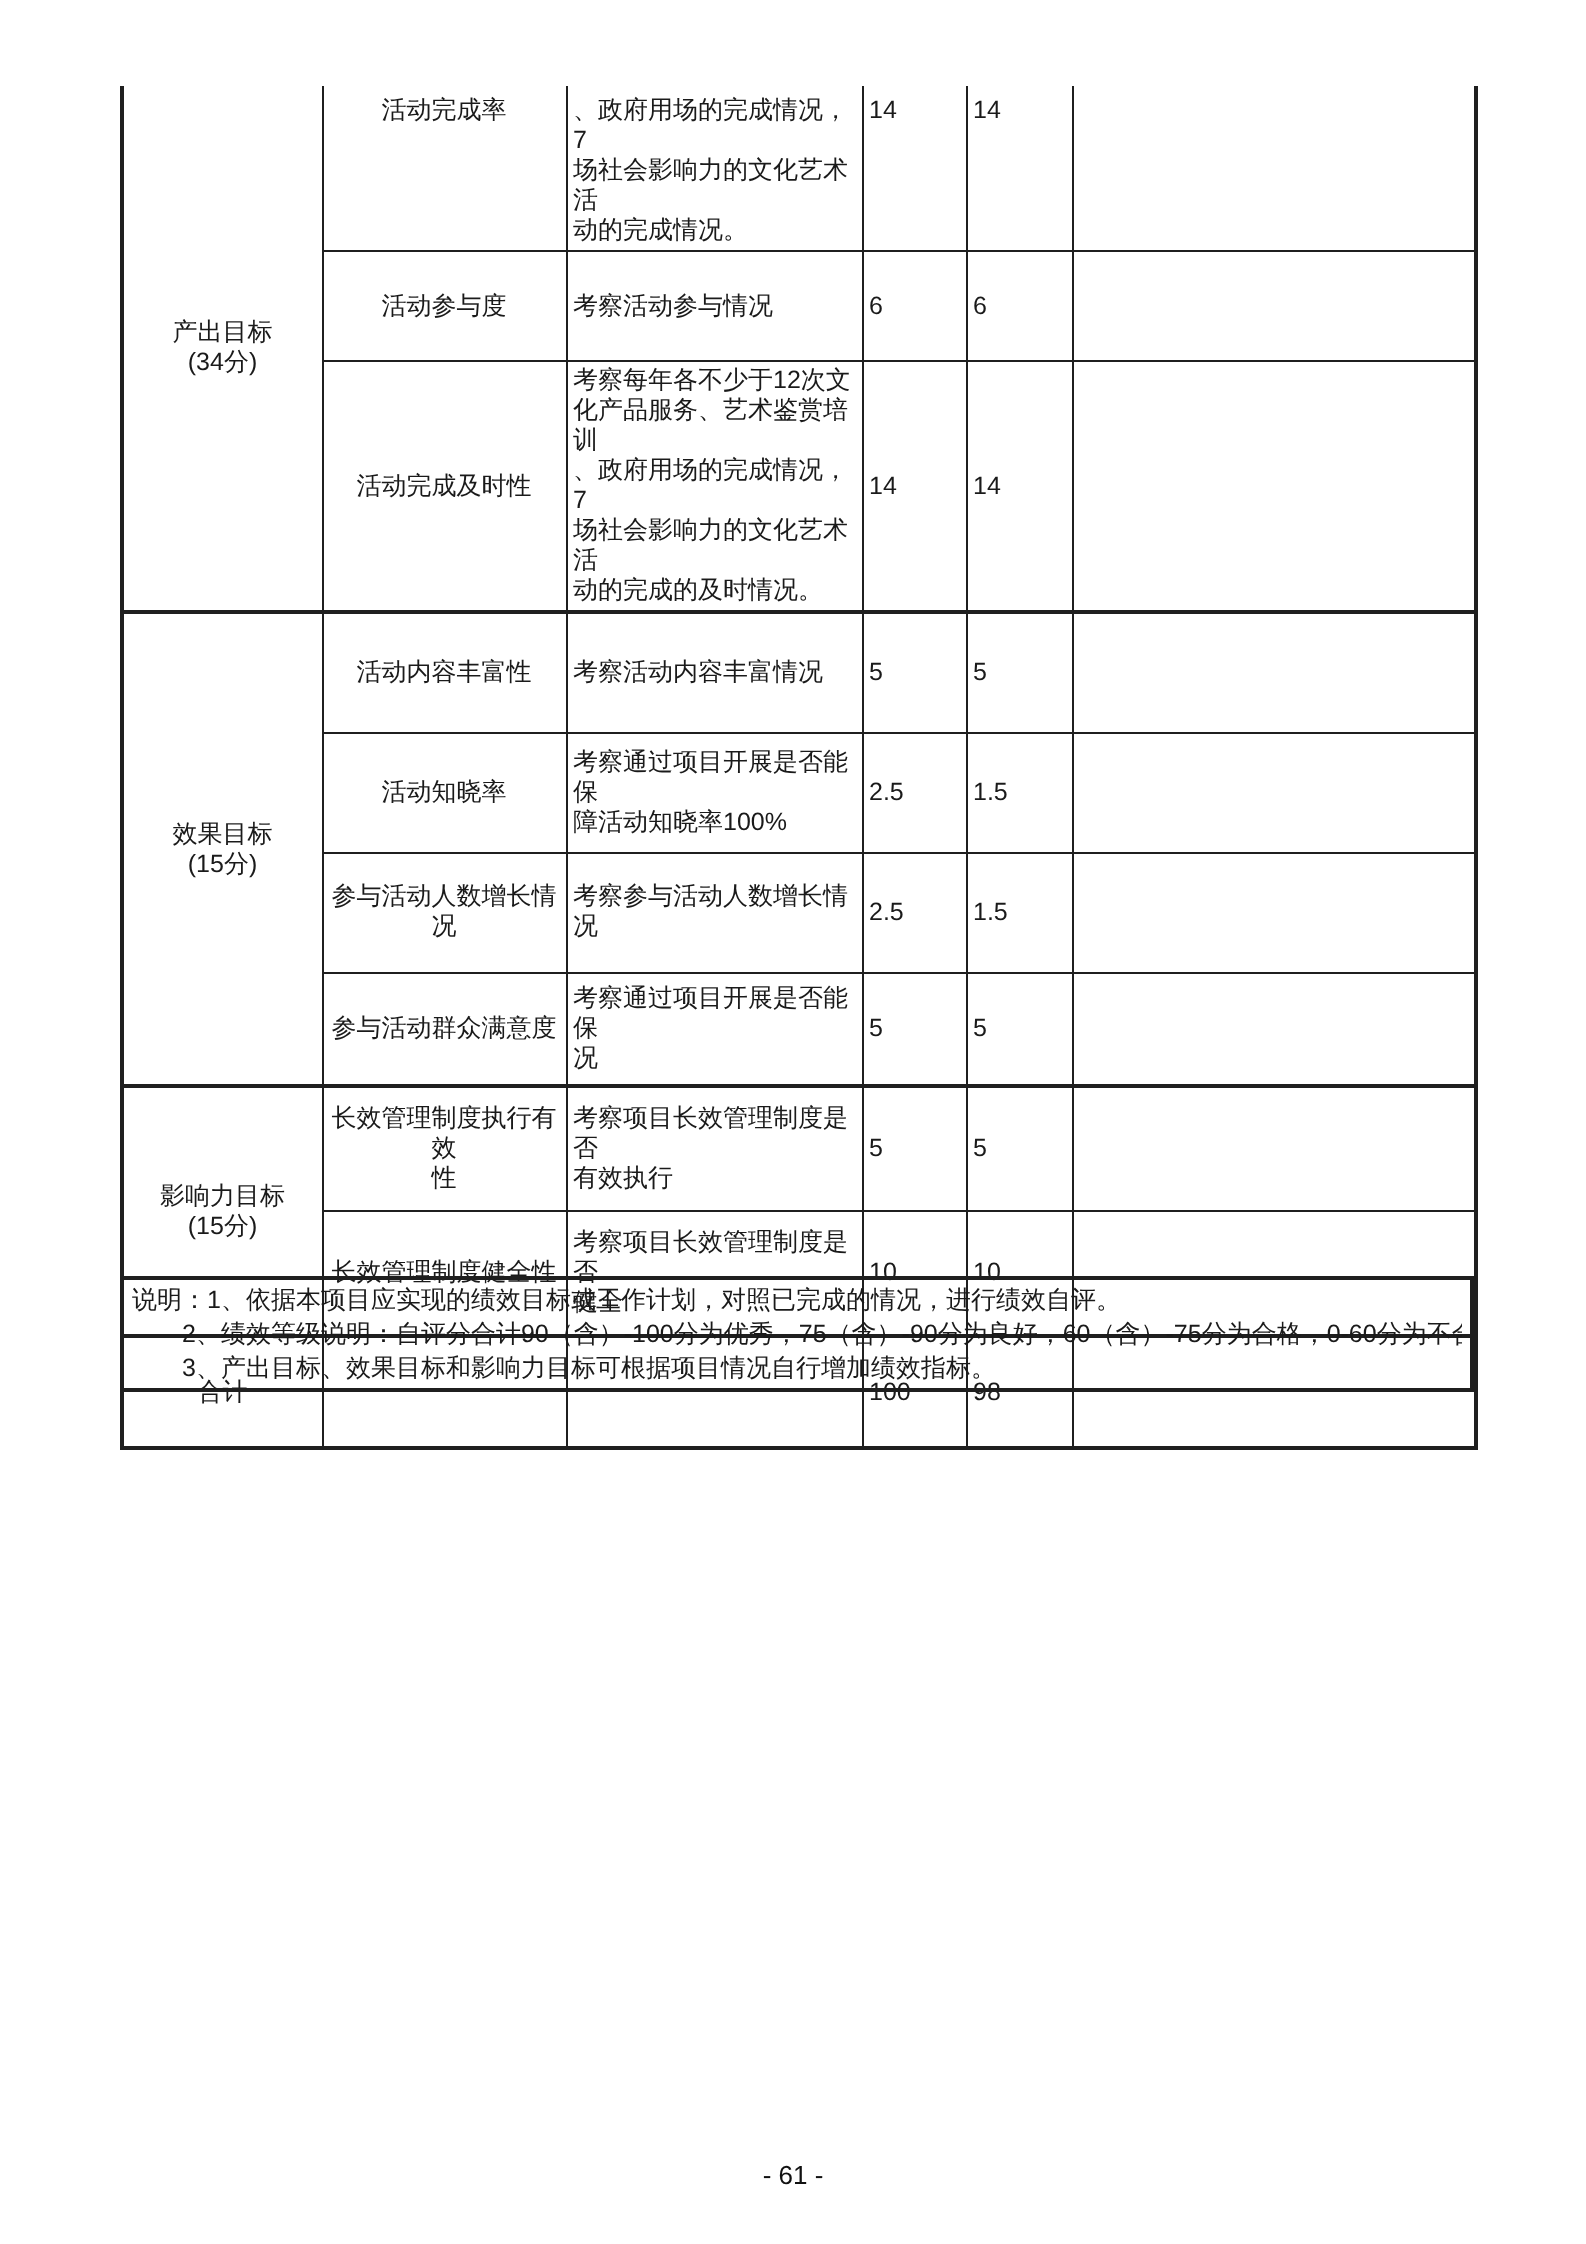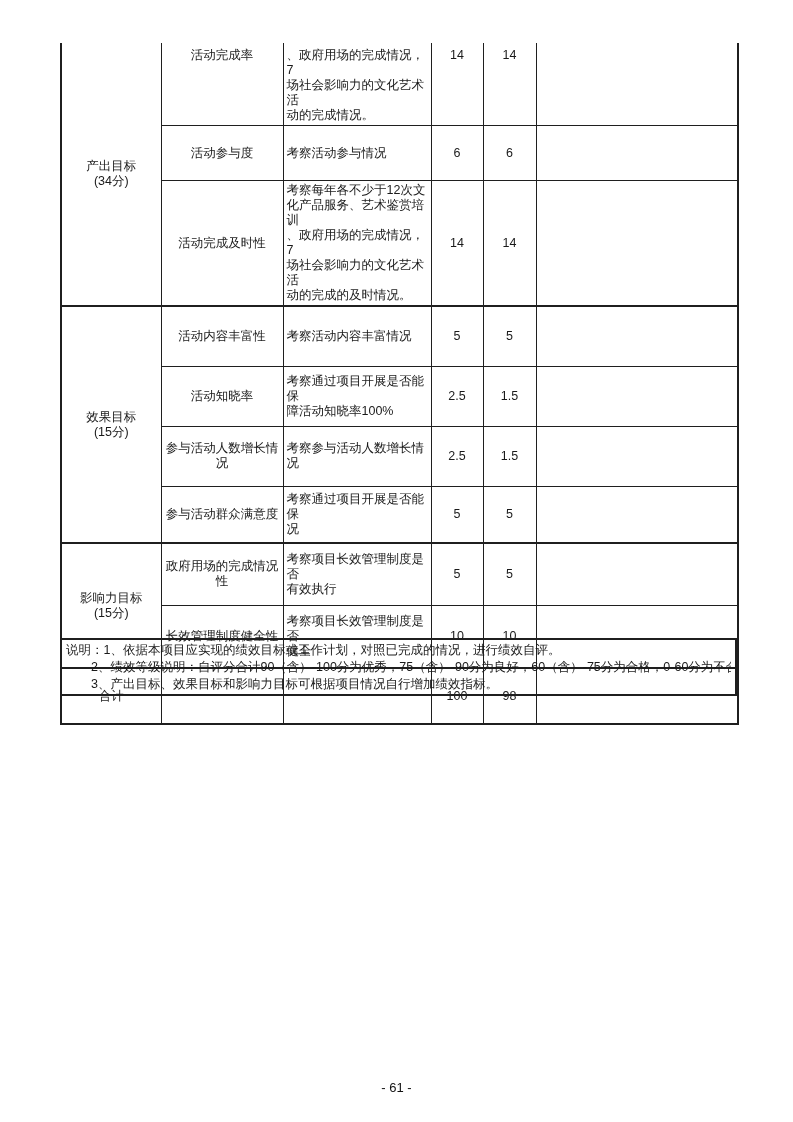--- a/index.html
+++ b/index.html
@@ -29,21 +29,21 @@
     vertical-align:middle;
     white-space:pre-line;
     overflow:hidden;
     word-break:break-all;
   }
   tr.notop > td { border-top:none; }
   tr.sec > td { border-top:2px solid #1f1f1f;margin-left:40px; }
   td.cat  { text-align:center; }
   td.ind  { text-align:center; padding:2px 1px; }
   td.desc { text-align:left; }
-  td.num  { text-align:center; }
+  td.num  { text-align:left; }
   td.note { }
   tr.vtop > td { vertical-align:top; padding-top:5px; }
   tr.h54 { height:54px; } tr.h55 { height:55px; } tr.h101 { height:101px; }
   tr.h60 { height:60px; } tr.h57 { height:57px; } tr.h62 { height:62px; }
   tr.h63 { height:63px; } tr.h56 { height:56px; }
   .notes-box {
     position:absolute; left:60px; top:638px;
     width:677px; height:58px;
     box-sizing:border-box;
     border:2px solid #1f1f1f;
@@ -134,21 +134,21 @@
           <td class="desc">考察通过项目开展是否能保
 况</td>
           <td class="num">5</td>
           <td class="num">5</td>
           <td class="note"></td>
         </tr>
 
         <tr class="sec h62">
           <td class="cat" rowspan="2">影响力目标
 (15分)</td>
-          <td class="ind">政府用场的完成情况
+          <td class="ind">长效管理制度执行有效
 性</td>
           <td class="desc">考察项目长效管理制度是否
 有效执行</td>
           <td class="num">5</td>
           <td class="num">5</td>
           <td class="note"></td>
         </tr>
         <tr class="h63">
           <td class="ind">长效管理制度健全性</td>
           <td class="desc">考察项目长效管理制度是否

